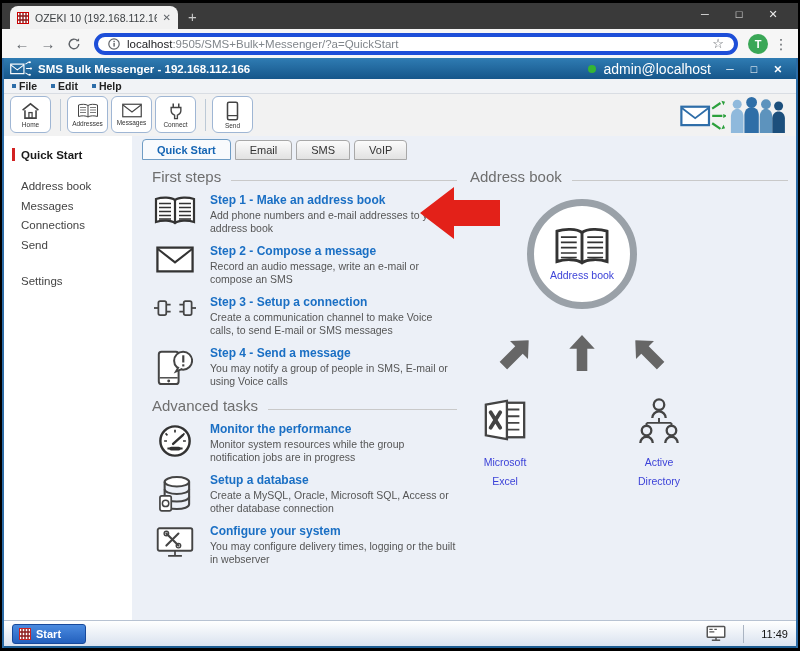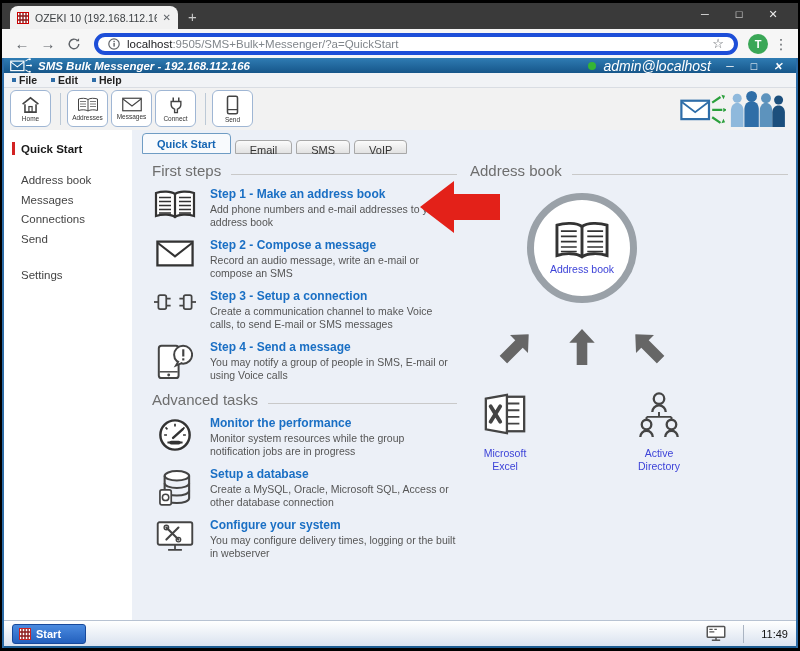--- a/index.html
+++ b/index.html
@@ -20,21 +20,21 @@
   .omnibox { flex:1; height:22px; background:#fff; border:4px solid #1d4ed8; border-radius:12px; display:flex; align-items:center; padding:0 10px; gap:7px; margin:0 4px; }
   .url { font-size:11.5px; white-space:nowrap; overflow:hidden; flex:1; }
   .url .host { color:#202124; }
   .url .rest { color:#80868b; }
   .star { color:#5f6368; font-size:13px; }
   .avatar { width:20px; height:20px; border-radius:50%; background:#3aa757; color:#fff; font-size:11px; font-weight:bold; display:flex; align-items:center; justify-content:center; }
   .kebab { color:#5f6368; font-size:14px; width:14px; text-align:center; }
 
   
   .app { flex:1; display:flex; flex-direction:column; border-left:2px solid #2b6ba6; border-right:2px solid #2b6ba6; min-height:0; }
-  .titlebar { height:15px; background:linear-gradient(#2f7cb3,#16568a); display:flex; align-items:center; padding:0 6px; gap:6px; flex:none;font-style:italic; }
+  .titlebar { height:21px; background:linear-gradient(#2f7cb3,#16568a); display:flex; align-items:center; padding:0 6px; gap:6px; flex:none; }
   .app-title { color:#fff; font-size:11.5px; font-weight:bold; white-space:nowrap; }
   .tb-right { margin-left:auto; display:flex; align-items:center; gap:7px; }
   .statusdot { width:8px; height:8px; border-radius:50%; background:#35b534; }
   .app-user { color:#fff; font-size:14px; }
   .appctl { display:flex; }
   .appctl span { color:#fff; font-size:10.5px; font-weight:bold; width:24px; text-align:center; }
 
   .menubar { height:15px; background:#f1f3f6; border-bottom:1px solid #d9dde3; display:flex; align-items:center; gap:14px; padding-left:8px; flex:none; }
   .menu-item { display:flex; align-items:center; gap:3px; font-size:10.5px; font-weight:bold; color:#222;text-align:center; }
   .menu-bullet { width:4px; height:4px; background:#2e6da8; }
@@ -50,21 +50,21 @@
   .sidebar { width:128px; background:#fff; padding-top:12px; flex:none; }
   .side-active { display:flex; align-items:center; gap:6px; padding-left:8px; }
   .redbar { width:3px; height:13px; background:#d22222; }
   .side-active-label { font-size:11.5px; font-weight:bold; color:#1a1a1a; }
   .side-list { list-style:none; margin-top:16px; padding-left:17px; }
   .side-list li { font-size:11.5px; color:#444; line-height:19.5px; }
   .side-settings { margin-top:20px; padding-left:17px; font-size:11.5px; color:#444; }
 
   .content { flex:1; background:#ecf0f7; position:relative; padding-top:3px; min-width:0; }
   .tabs { display:flex; align-items:flex-end; margin-left:10px; gap:4px; height:21px; }
-  .tab { height:14px; line-height:19px; padding:0 14px; font-size:11px; color:#333;
+  .tab { height:20px; line-height:19px; padding:0 14px; font-size:11px; color:#333;
          background:linear-gradient(#fbfbfb,#e2e2e2); border:1px solid #a8a8a8; border-radius:4px 4px 0 0; }
   .tab.active { height:21px; line-height:20px; background:#f8fafd; color:#1565b4; font-weight:bold; border-color:#6f9cc4; }
 
   .cols { display:flex; padding:8px 8px 0 20px; }
   .leftcol { width:305px; flex:none; }
   .rightcol { flex:1; padding-left:13px; min-width:0; }
   .sechead { display:flex; align-items:flex-end; margin-bottom:8px; }
   .sechead .txt { font-size:15px; color:#6e6e6e; white-space:nowrap; }
   .sechead .line { flex:1; height:1px; background:#c9c9c9; margin-left:10px; margin-bottom:4px; }
   .step { display:flex; gap:12px; margin-bottom:9px; min-height:41px; align-items:flex-start; }
@@ -76,21 +76,21 @@
   .diagram { width:224px; display:flex; flex-direction:column; align-items:center; margin-top:14px; }
   .circle { width:110px; height:110px; border-radius:50%; border:7px solid #9aa1a8; background:#fff;
             display:flex; flex-direction:column; align-items:center; justify-content:center; gap:2px; }
   .circle-label { font-size:10.5px; color:#3d43d8; }
   .grayarrows { margin-top:26px; display:flex; gap:40px; align-items:center; }
   .ga { width:26px; height:36px; }
   .ga.ne { transform:rotate(45deg); }
   .ga.nw { transform:rotate(-45deg); }
   .sources { margin-top:26px; width:100%; display:flex; justify-content:space-between; }
   .source { width:70px; display:flex; flex-direction:column; align-items:center; }
-  .source-label { margin-top:10px; font-size:10.5px; color:#3d43d8; text-align:center; white-space:pre-line; line-height:13px; }
+  .source-label { margin-top:10px; font-size:10.5px; color:#3d43d8; text-align:center; white-space:pre-line; line-height:19px; }
 
   .redarrow { position:absolute; left:288px; top:51px; width:80px; height:53px; }
 
   
   .taskbar { height:28px; background:linear-gradient(#ffffff,#d9e2ef); border-top:1px solid #b7c2d2;
              border-bottom:2px solid #1c5c92; display:flex; align-items:center; padding:0 8px; flex:none; }
   .startbtn { height:20px; padding:0 24px 0 6px; border-radius:3px; border:1px solid #17499b;
               background:linear-gradient(#4b8be0,#2360bd); color:#fff; font-size:11px; font-weight:bold;
               display:flex; align-items:center; gap:5px; }
   .tray { margin-left:auto; display:flex; align-items:center; gap:17px; }

